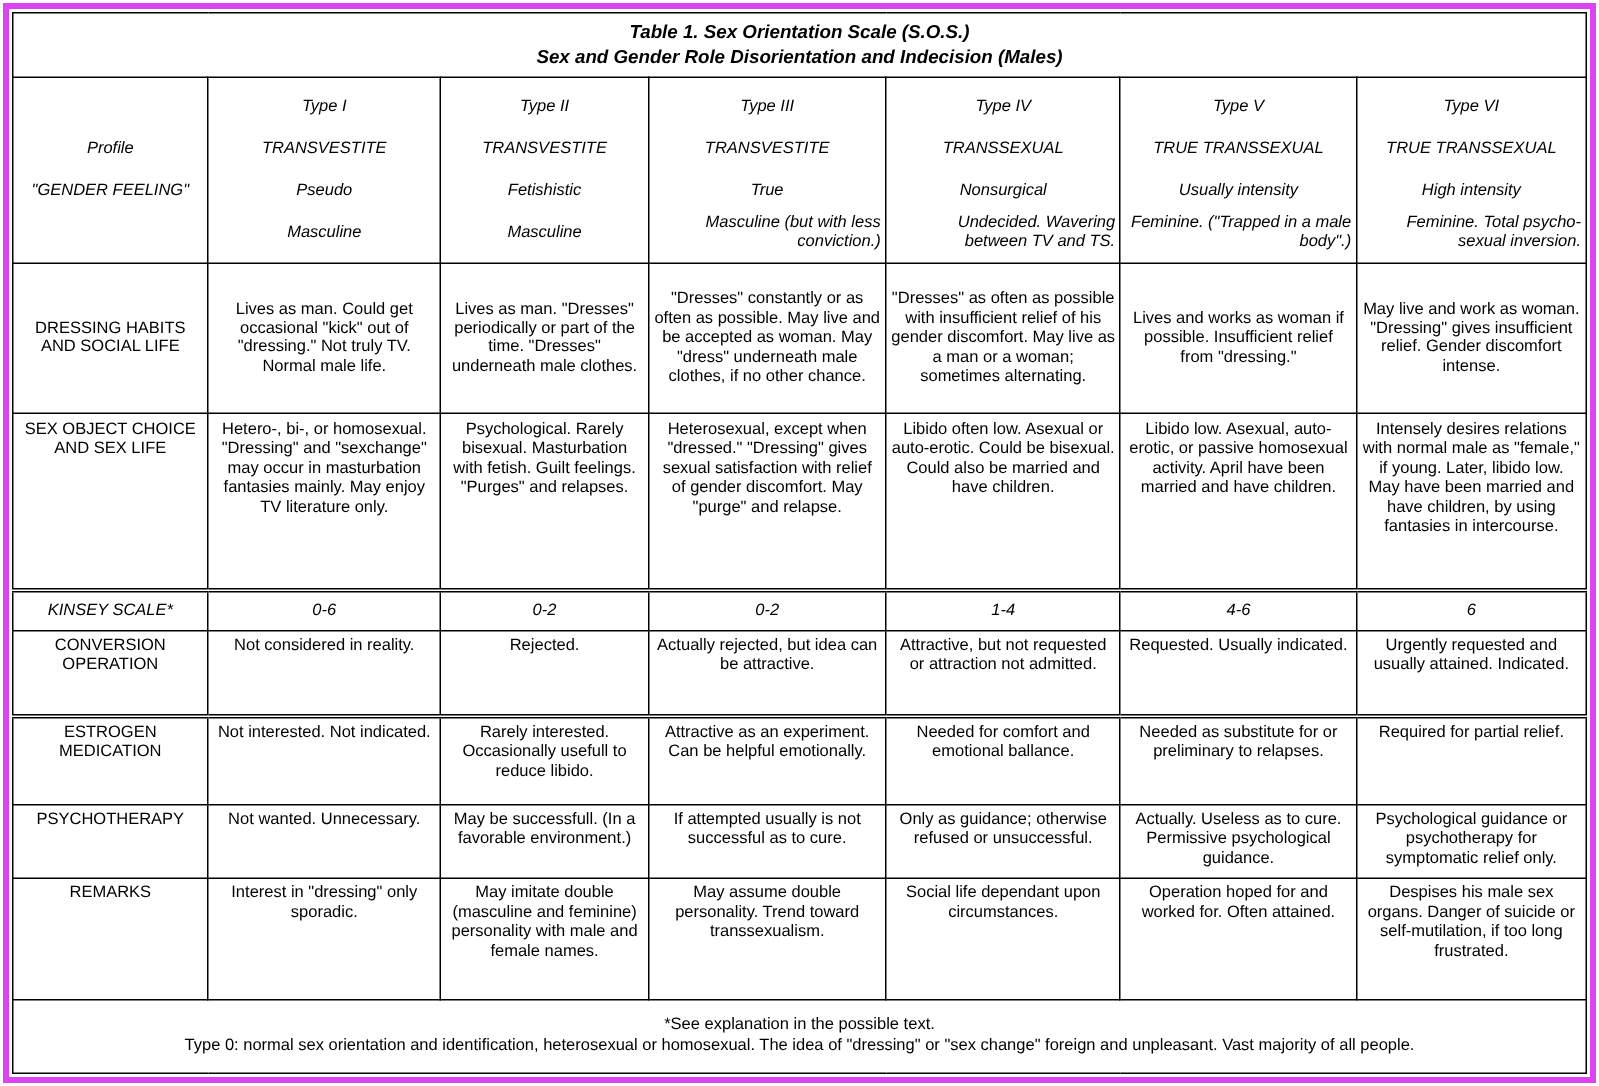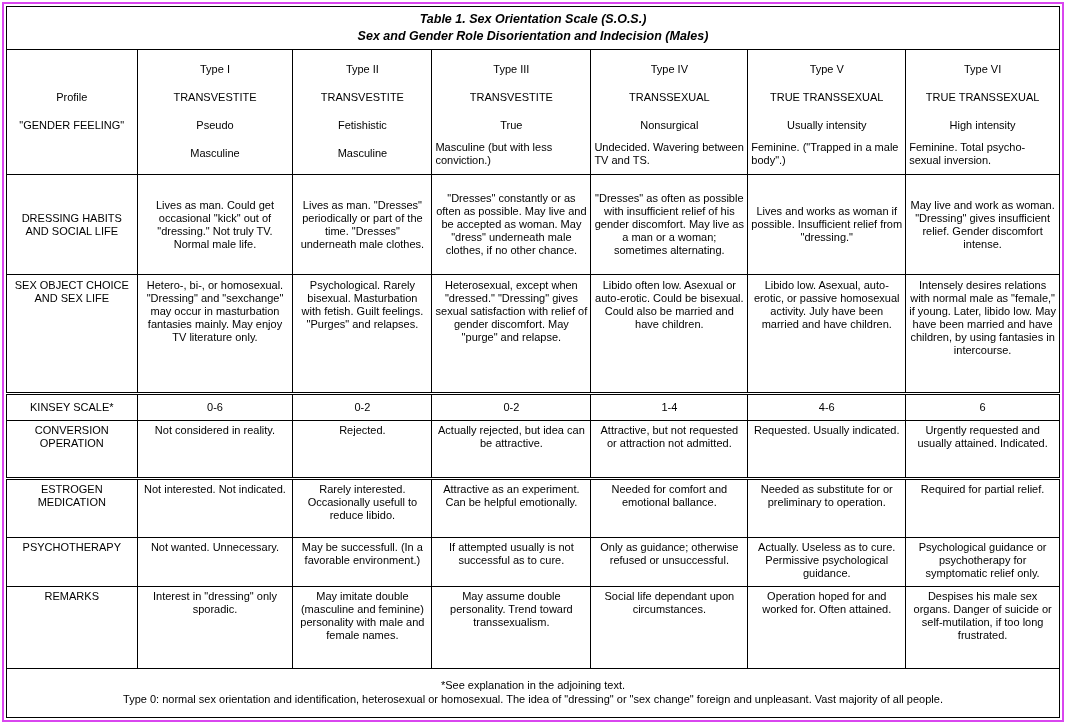--- a/index.html
+++ b/index.html
@@ -13,21 +13,21 @@
     width: 1066px;
     height: 724px;
     box-sizing: border-box;
     background: #fff;
     padding: 2px;
   }
   .outer-frame {
     box-sizing: border-box;
     width: 100%;
     height: 100%;
-    border: 2px solid #d946ef;
+    border: 4px solid #d946ef;
     padding: 2px;
   }
   table.sos {
     border-collapse: collapse;
     width: 100%;
     height: 100%;
     table-layout: fixed;
     font-size: 11px;
     line-height: 1.18;
   }
@@ -56,24 +56,25 @@
     display: flex;
     flex-direction: column;
     height: 112px;
     justify-content: space-between;
   }
   .pz {
     flex: 1;
     display: flex;
     align-items: center;
     justify-content: center;
-    text-align: left;
+    text-align: right;
+    font-style: italic;
   }
   td.row-label { font-size: 11px; }
-  tr.kinsey-row td { padding: 3px 2px; }
+  tr.kinsey-row td { padding: 3px 2px; font-style: italic; }
   td.body-cell { vertical-align: middle; }
   tr.conversion-row td, tr.estrogen-row td, tr.psych-row td { vertical-align: top; padding-top: 3px; }
   tr.remarks-row td { vertical-align: top; padding-top: 3px; }
   td.footnote {
     text-align: left;
     vertical-align: top;
     padding: 3px 5px;
     font-size: 11px;
     line-height: 1.25;
   }
@@ -171,21 +172,21 @@
         <td class="body-cell">Lives and works as woman if possible. Insufficient relief from "dressing."</td>
         <td class="body-cell">May live and work as woman. "Dressing" gives insufficient relief. Gender discomfort intense.</td>
       </tr>
 
       <tr class="sexobject-row" style="height:114px;">
         <td class="row-label" style="vertical-align:top; padding-top:4px;">SEX OBJECT CHOICE AND SEX LIFE</td>
         <td class="body-cell" style="vertical-align:top; padding-top:4px;">Hetero-, bi-, or homosexual. "Dressing" and "sexchange" may occur in masturbation fantasies mainly. May enjoy TV literature only.</td>
         <td class="body-cell" style="vertical-align:top; padding-top:4px;">Psychological. Rarely bisexual. Masturbation with fetish. Guilt feelings. "Purges" and relapses.</td>
         <td class="body-cell dbl-left" style="vertical-align:top; padding-top:4px;">Heterosexual, except when "dressed." "Dressing" gives sexual satisfaction with relief of gender discomfort. May "purge" and relapse.</td>
         <td class="body-cell" style="vertical-align:top; padding-top:4px;">Libido often low. Asexual or auto-erotic. Could be bisexual. Could also be married and have children.</td>
-        <td class="body-cell" style="vertical-align:top; padding-top:4px;">Libido low. Asexual, auto-erotic, or passive homosexual activity. July have been married and have children.</td>
+        <td class="body-cell" style="vertical-align:top; padding-top:4px;">Libido low. Asexual, auto-erotic, or passive homosexual activity. April have been married and have children.</td>
         <td class="body-cell" style="vertical-align:top; padding-top:4px;">Intensely desires relations with normal male as "female," if young. Later, libido low. May have been married and have children, by using fantasies in intercourse.</td>
       </tr>
 
       <tr class="kinsey-row dbl-top" style="height:26px;">
         <td class="row-label">KINSEY SCALE*</td>
         <td>0-6</td>
         <td>0-2</td>
         <td class="dbl-left">0-2</td>
         <td>1-4</td>
         <td>4-6</td>
@@ -201,21 +202,21 @@
         <td>Requested. Usually indicated.</td>
         <td>Urgently requested and usually attained. Indicated.</td>
       </tr>
 
       <tr class="estrogen-row dbl-top" style="height:57px;">
         <td class="row-label">ESTROGEN MEDICATION</td>
         <td>Not interested. Not indicated.</td>
         <td>Rarely interested. Occasionally usefull to reduce libido.</td>
         <td class="dbl-left">Attractive as an experiment. Can be helpful emotionally.</td>
         <td>Needed for comfort and emotional ballance.</td>
-        <td>Needed as substitute for or preliminary to operation.</td>
+        <td>Needed as substitute for or preliminary to relapses.</td>
         <td>Required for partial relief.</td>
       </tr>
 
       <tr class="psych-row" style="height:47px;">
         <td class="row-label">PSYCHOTHERAPY</td>
         <td>Not wanted. Unnecessary.</td>
         <td>May be successfull. (In a favorable environment.)</td>
         <td class="dbl-left">If attempted usually is not successful as to cure.</td>
         <td>Only as guidance; otherwise refused or unsuccessful.</td>
         <td>Actually. Useless as to cure. Permissive psychological guidance.</td>
@@ -227,20 +228,20 @@
         <td>Interest in "dressing" only sporadic.</td>
         <td>May imitate double (masculine and feminine) personality with male and female names.</td>
         <td class="dbl-left">May assume double personality. Trend toward transsexualism.</td>
         <td>Social life dependant upon circumstances.</td>
         <td>Operation hoped for and worked for. Often attained.</td>
         <td>Despises his male sex organs. Danger of suicide or self-mutilation, if too long frustrated.</td>
       </tr>
 
       <tr class="footnote-row" style="height:47px;">
         <td colspan="7" class="footnote">
-          <div>*See explanation in the adjoining text.</div>
+          <div>*See explanation in the possible text.</div>
           <div>Type 0: normal sex orientation and identification, heterosexual or homosexual. The idea of "dressing" or "sex change" foreign and unpleasant. Vast majority of all people.</div>
         </td>
       </tr>
     </tbody>
       </table>
   </div>
 </div>
 
 </body></html>

